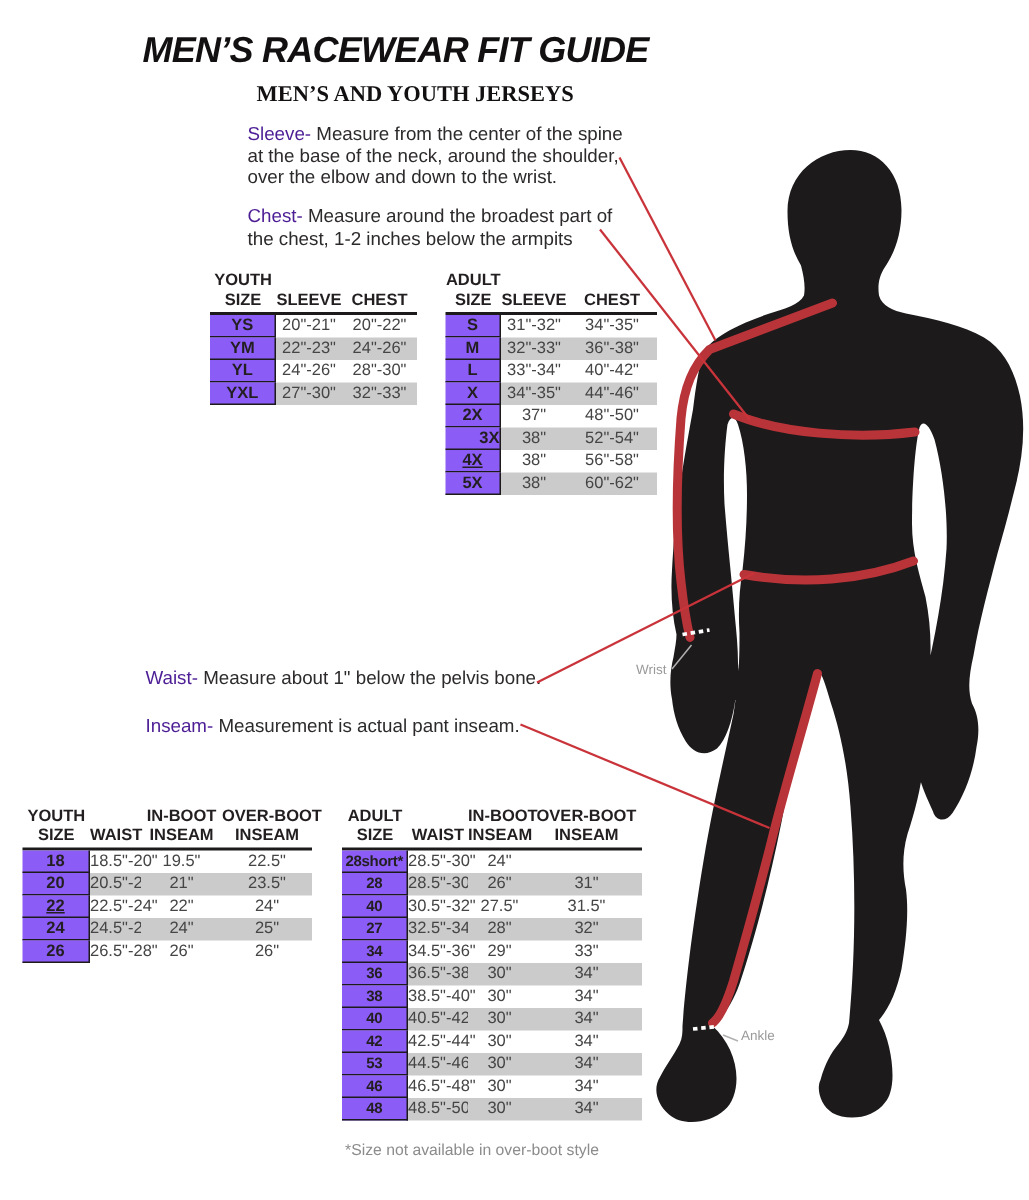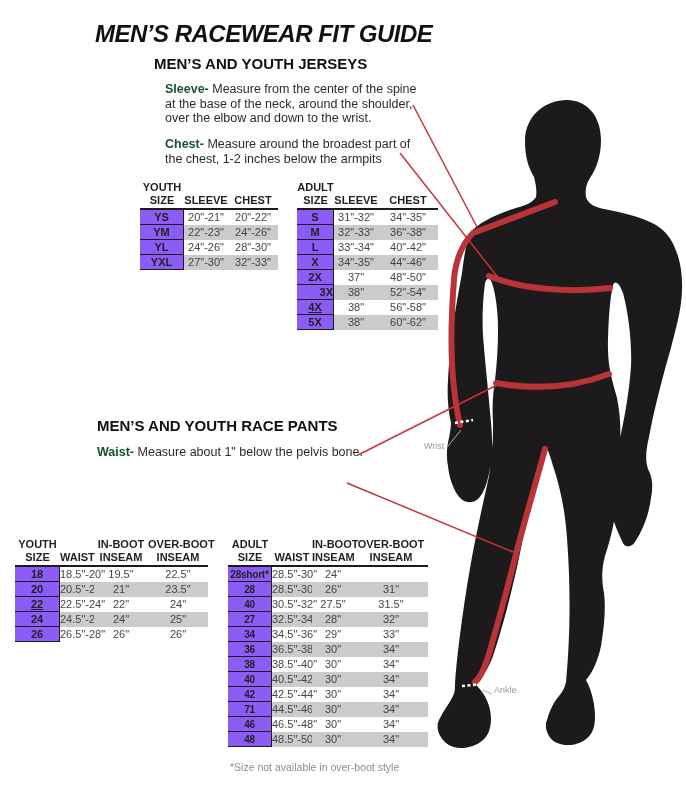--- a/index.html
+++ b/index.html
@@ -2,21 +2,21 @@
 <html><head>
 <meta charset="utf-8">
 <style>
   html,body{margin:0;padding:0;background:#fff;}
   .page{position:relative;width:686px;height:800px;background:#ffffff;overflow:hidden;
         font-family:"Liberation Sans",sans-serif;color:#231f20;}
   h1.title{position:absolute;left:95px;top:20px;margin:0;font-size:24px;line-height:28px;
            font-style:italic;font-weight:bold;letter-spacing:-0.5px;color:#121011;white-space:nowrap;}
   .section-head{position:absolute;margin:0;font-size:15px;font-weight:bold;color:#121011;white-space:nowrap;}
   .para{position:absolute;margin:0;font-size:12.5px;line-height:14.5px;color:#2d2a2b;}
-  .term{font-weight:bold;color:#14532d;}
+  .term{font-weight:normal;color:#4c1d95;}
   .footnote{position:absolute;font-size:10.5px;color:#8c8c8c;white-space:nowrap;}
   .fig-label{position:absolute;font-size:9px;color:#9a9a9a;white-space:nowrap;}
 
   
   .tbl{position:absolute;font-size:11px;color:#231f20;white-space:nowrap;}
   .hrow{display:flex;height:13px;line-height:13px;font-weight:bold;}
   .hrow-b{border-bottom:2px solid #1d1a1b;padding-bottom:1px;}
   .hcell,.scell,.dcell{box-sizing:border-box;flex:none;text-align:center;overflow:visible;}
   .trow{display:flex;height:15px;line-height:15px;}
   .scell{font-weight:bold;background:#8b5cf6;border-bottom:1px solid #1d1a1b;border-right:1.5px solid #1d1a1b;}
@@ -25,21 +25,21 @@
   [data-table="pants_adult"] .scell{font-size:10px;letter-spacing:-0.2px;}
   svg{position:absolute;left:340px;top:96px;}
 </style>
 </head>
 <body>
 
 <div class="page">
 
   <h1 class="title">MEN’S RACEWEAR FIT GUIDE</h1>
 
-  <p class="section-head" style="left:154px;top:55px;">MEN’S AND YOUTH JERSEYS</p>
+  <p class="section-head" style="left:171px;top:55px;font-family:Liberation Serif, serif;">MEN’S AND YOUTH JERSEYS</p>
 
   <p class="para" style="left:165px;top:82px;width:258px;"><span class="term">Sleeve-</span><span> Measure from the center of the spine at the base of the neck, around the shoulder, over the elbow and down to the wrist.</span></p>
 
   <p class="para" style="left:165px;top:137px;width:252px;"><span class="term">Chest-</span><span> Measure around the broadest part of the chest, 1-2 inches below the armpits</span></p>
 
   <div class="tbl" style="left:140px;top:181px;" data-table="jersey_youth">
       <div class="hrow">
         <div class="hcell" style="width: 44px;">YOUTH</div>
         <div class="hcell" style="width: 44px;"></div>
         <div class="hcell" style="width: 50px;"></div>
@@ -117,24 +117,24 @@
         <div class="dcell" style="width: 44px;">38"</div>
         <div class="dcell" style="width: 60px;">56"-58"</div>
       </div>
       <div class="trow shaded">
         <div class="scell" style="width: 37px;">5X</div>
         <div class="dcell" style="width: 44px;">38"</div>
         <div class="dcell" style="width: 60px;">60"-62"</div>
       </div>
     </div>
 
-  <p class="section-head" style="left:97px;top:417px;">MEN’S AND YOUTH RACE PANTS</p>
 
   <p class="para" style="left:97px;top:445px;width:280px;"><span class="term">Waist-</span><span> Measure about 1" below the pelvis bone.</span></p>
 
+  <p class="para" style="left:97px;top:477px;width:280px;"><span class="term">Inseam-</span><span> Measurement is actual pant inseam.</span></p>
 
   <div class="tbl" style="left:15px;top:538px;" data-table="pants_youth">
       <div class="hrow">
         <div class="hcell" style="width: 45px;">YOUTH</div>
         <div class="hcell" style="width: 34px;"></div>
         <div class="hcell" style="width: 54px;">IN-BOOT</div>
         <div class="hcell" style="width: 60px;">OVER-BOOT</div>
       </div>
       <div class="hrow hrow-b">
         <div class="hcell" style="width: 45px;">SIZE</div>
@@ -235,21 +235,21 @@
         <div class="dcell" style="width: 42px;">30"</div>
         <div class="dcell" style="width: 74px;">34"</div>
       </div>
       <div class="trow">
         <div class="scell" style="width: 44px;">42</div>
         <div class="dcell" style="width: 40px;">42.5"-44"</div>
         <div class="dcell" style="width: 42px;">30"</div>
         <div class="dcell" style="width: 74px;">34"</div>
       </div>
       <div class="trow shaded">
-        <div class="scell" style="width: 44px;">71</div>
+        <div class="scell" style="width: 44px;">53</div>
         <div class="dcell" style="width: 40px;">44.5"-46"</div>
         <div class="dcell" style="width: 42px;">30"</div>
         <div class="dcell" style="width: 74px;">34"</div>
       </div>
       <div class="trow">
         <div class="scell" style="width: 44px;">46</div>
         <div class="dcell" style="width: 40px;">46.5"-48"</div>
         <div class="dcell" style="width: 42px;">30"</div>
         <div class="dcell" style="width: 74px;">34"</div>
       </div>

